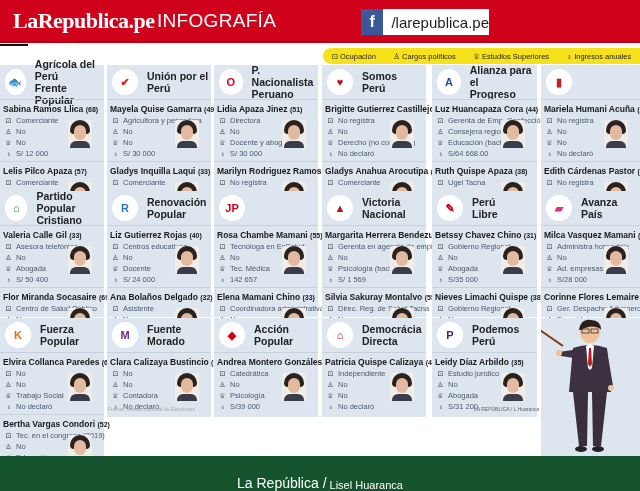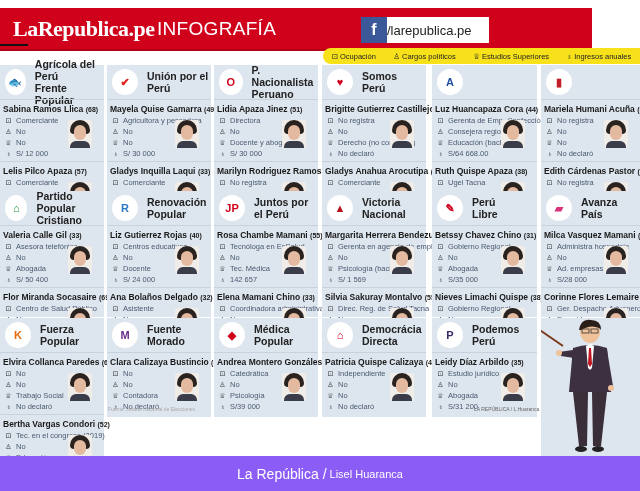--- a/index.html
+++ b/index.html
@@ -1,23 +1,23 @@
 <!DOCTYPE html>
 <html><head>
 <meta charset="utf-8">
 <style>
 *{box-sizing:border-box;margin:0;padding:0}
 html,body{width:640px;height:491px;overflow:hidden;background:#fff;font-family:"Liberation Sans",sans-serif}
 #root{position:relative;width:640px;height:491px;background:#fff}
-.topbar{position:absolute;left:0;top:8px;width:592px;height:43px;background:#d0021b;border-bottom:2px solid #b50015}
+.topbar{position:absolute;left:0;top:0;width:640px;height:43px;background:#d0021b;border-bottom:2px solid #b50015}
 .logo{position:absolute;left:13px;top:8px;font-family:"Liberation Serif",serif;font-weight:bold;font-size:22px;color:#fff;letter-spacing:-0.5px}
 .infog{position:absolute;left:157px;top:10px;font-size:19px;color:#fff;letter-spacing:0.3px}
 .social{position:absolute;top:9px;height:26px;width:128px;background:#fff;display:flex;align-items:center}
 .social .ic{width:26px;height:26px;display:flex;align-items:center;justify-content:center;color:#fff;font-weight:bold;font-size:16px}
-.social .tx{font-size:13px;color:#222;padding-left:0}
+.social .tx{font-size:15px;color:#222;padding-left:8px}
 .fb{left:361px}.fb .ic{background:#3b5998}
 .tw{left:496px;width:135px}.tw .ic{background:#1da1f2;font-size:13px}
 .subtitle{position:absolute;left:2px;top:51px;font-weight:bold;font-size:11.5px;color:#111}
 .accent{position:absolute;left:0;top:44px;width:28px;height:2px;background:#111}
 .legend{position:absolute;left:323px;top:48px;width:317px;height:16px;background:#f7e11a;border-radius:8px 0 0 8px;display:flex;align-items:center;justify-content:space-around;font-size:7.5px;color:#222}
 .legend span.li{display:flex;align-items:center;gap:2px}
 .col{position:absolute;background:#dde5ee}
 .party{position:absolute;height:34px;display:flex;align-items:center}
 .plogo{width:26px;height:26px;border-radius:50%;background:#fff;display:flex;align-items:center;justify-content:center;margin-left:5px;margin-right:9px;font-weight:bold;font-size:11px}
 .pname{font-weight:bold;font-size:10.5px;color:#222;line-height:12px}
@@ -26,21 +26,21 @@
 .cname .age{font-size:7px}
 .row{position:absolute;left:4px;font-size:7.5px;color:#4a5a70;white-space:nowrap;display:flex;align-items:center}
 .row .i{display:inline-block;width:9px;font-size:7px;color:#333;margin-right:3px;text-align:center}
 .r1{top:16px}.r2{top:27px}.r3{top:38px}.r4{top:49px}
 .photo{position:absolute;width:24px;height:28px;right:12px;top:20px;border-radius:2px;background:#f0ece8;overflow:hidden}
 .photo .hair{position:absolute;left:2px;top:0;width:20px;height:14px;border-radius:10px 10px 4px 4px;background:#2a221e}
 .photo .face{position:absolute;left:6px;top:5px;width:12px;height:15px;border-radius:6px;background:#e3b9a0}
 .photo .body{position:absolute;left:2px;top:21px;width:20px;height:9px;border-radius:6px 6px 0 0;background:#3a3c4a}
 .source{position:absolute;left:108px;top:406px;font-size:5px;color:#aaa}
 .credit{position:absolute;left:474px;top:406px;font-size:5px;color:#666}
-.footer{position:absolute;left:0;top:456px;width:640px;height:35px;background:#8b5cf6;display:flex;align-items:center;justify-content:center;color:#fff}
+.footer{position:absolute;left:0;top:456px;width:640px;height:35px;background:#14532d;display:flex;align-items:flex-end;justify-content:center;color:#fff}
 .footer .a{font-size:14px}.footer .b{font-size:11px;margin-left:3px}
 .presenter{position:absolute;left:541px;top:318px;width:99px;height:138px;background:#dde5ee}
 </style>
 </head>
 <body>
 
 <div id="root">
   <div class="topbar">
     <div class="logo">LaRepublica.pe</div>
     <div class="infog">INFOGRAFÍA</div>
@@ -295,20 +295,24 @@
           <div class="photo">
             <div class="hair"></div>
             <div class="face"></div>
             <div class="body"></div>
           </div>
         </div>
       </div>
       <div class="col" style="left: 432px; top: 65px; width: 105px; height: 126px;">
         <div class="party" style="left: 0px; top: 0px; width: 105px;">
           <div class="plogo" style="color: rgb(31, 78, 163);">A</div>
+          <div class="pname">
+            <div>Alianza para el</div>
+            <div>Progreso</div>
+          </div>
         </div>
         <div class="cand" style="left: 0px; top: 34px; width: 105px;">
           <div class="cname"><span>Luz Huancapaza Cora</span> <span class="age">(44)</span></div>
           <div class="row r1">
             <span class="i">⊡</span>
             <span>Gerenta de Emp. Confección</span>
           </div>
           <div class="row r2">
             <span class="i">♙</span>
             <span>Consejera regional</span>
@@ -515,24 +519,20 @@
           <div class="photo">
             <div class="hair"></div>
             <div class="face"></div>
             <div class="body"></div>
           </div>
         </div>
       </div>
       <div class="col" style="left: 214px; top: 191px; width: 104px; height: 126px;">
         <div class="party" style="left: 0px; top: 0px; width: 104px;">
           <div class="plogo" style="color: rgb(208, 2, 27);">JP</div>
-          <div class="pname">
-            <div>Juntos por</div>
-            <div>el Perú</div>
-          </div>
         </div>
         <div class="cand" style="left: 0px; top: 34px; width: 104px;">
           <div class="cname"><span>Rosa Chambe Mamani</span> <span class="age">(55)</span></div>
           <div class="row r1">
             <span class="i">⊡</span>
             <span>Tecnóloga en EsSalud</span>
           </div>
           <div class="row r2">
             <span class="i">♙</span>
             <span>No</span>
@@ -834,21 +834,21 @@
             <div class="hair"></div>
             <div class="face"></div>
             <div class="body"></div>
           </div>
         </div>
       </div>
       <div class="col" style="left: 214px; top: 318px; width: 104px; height: 99px;">
         <div class="party" style="left: 0px; top: 0px; width: 104px;">
           <div class="plogo" style="color: rgb(208, 2, 27);">◆</div>
           <div class="pname">
-            <div>Médica</div>
+            <div>Acción</div>
             <div>Popular</div>
           </div>
         </div>
         <div class="cand" style="left: 0px; top: 34px; width: 104px;">
           <div class="cname"><span>Andrea Montero Gonzáles</span> <span class="age">(27)</span></div>
           <div class="row r1">
             <span class="i">⊡</span>
             <span>Catedrática</span>
           </div>
           <div class="row r2">

